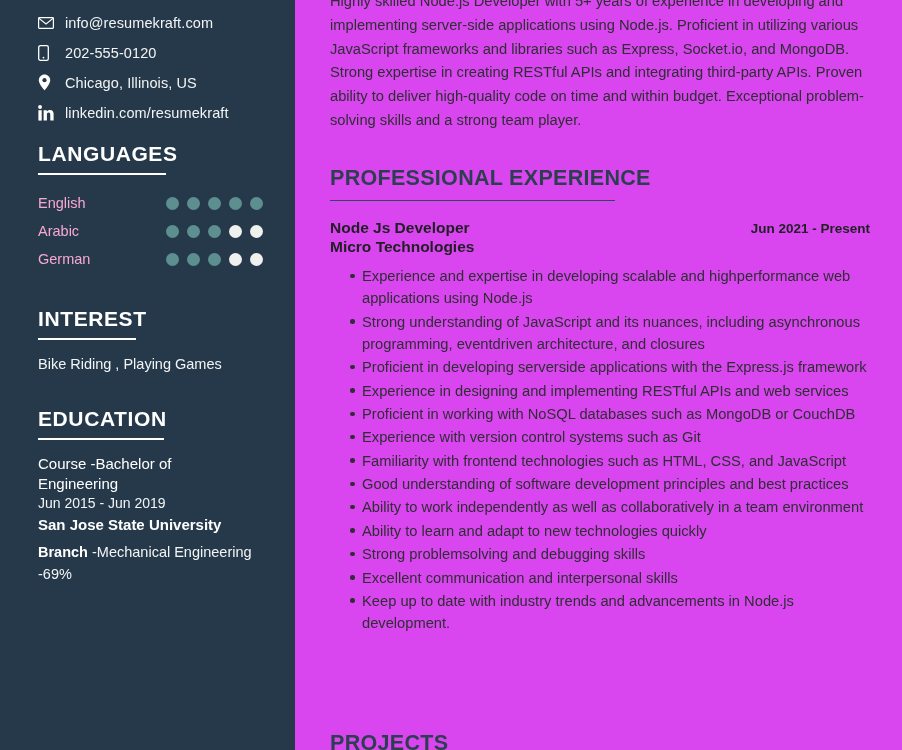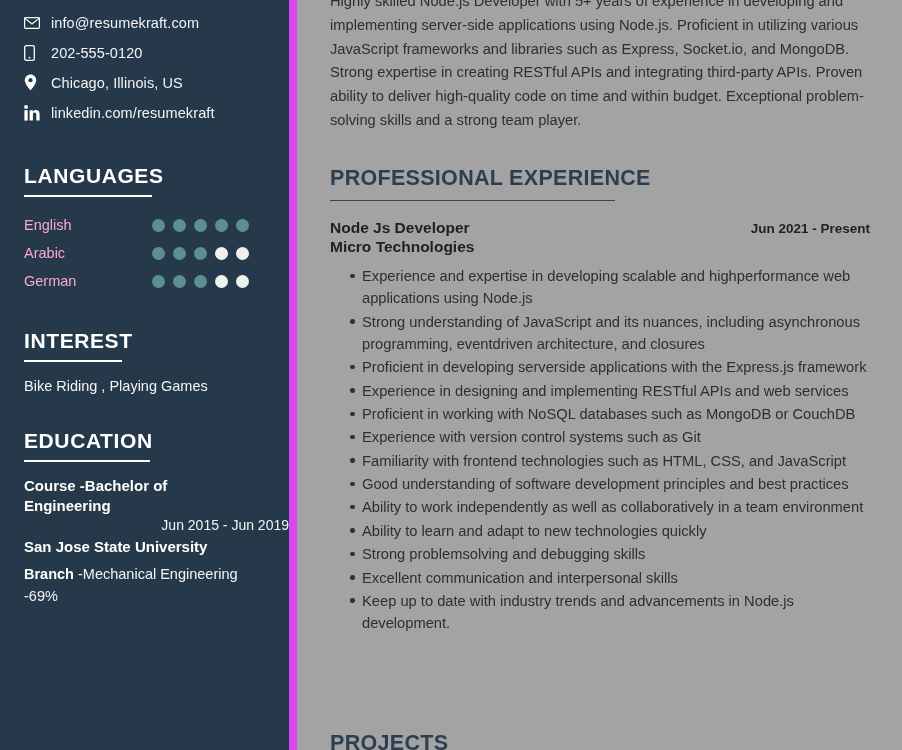--- a/index.html
+++ b/index.html
@@ -19,22 +19,22 @@
     display: flex;
     background: #ffffff;
   }
 
   
   .sidebar {
     width: 297px;
     min-width: 297px;
     height: 750px;
     background: #25394a;
-    border-right: 8px solid #d946ef;
-    padding: 0 0 0 24px;
+    border-right: 2px solid #d946ef;
+    padding: 0 0 0 38px;
     color: #ffffff;
     position: relative;
   }
 
   .contact-list {
     list-style: none;
     padding-top: 8px;
   }
   .contact-item {
     display: flex;
@@ -51,21 +51,21 @@
     margin-right: 8px;
   }
   .contact-icon svg { display: block; fill: #ffffff; }
   .contact-text {
     font-size: 14.5px;
     color: #f2f4f5;
     letter-spacing: 0.1px;
     white-space: nowrap;
   }
 
-  .side-section { margin-top: 38px; }
+  .side-section { margin-top: 16px; }
   .side-section.interest-sec { margin-top: 35px; }
   .side-section.education-sec { margin-top: 33px; }
 
   .side-heading {
     font-size: 21px;
     font-weight: bold;
     letter-spacing: 0.6px;
     color: #ffffff;
     line-height: 1.05;
   }
@@ -100,30 +100,29 @@
   .dot.filled { background: #5d8f91; }
 
   .interest-text {
     font-size: 14.5px;
     color: #f2f4f5;
     line-height: 1.45;
   }
 
   .edu-course {
     font-size: 15px;
-    font-weight: bold;
+    font-weight: normal;
     color: #ffffff;
     line-height: 1.3;
     max-width: 200px;
   }
   .edu-dates {
     font-size: 14px;
     color: #f2f4f5;
     line-height: 1.5;
-    text-align: right;
   }
   .edu-school {
     font-size: 15px;
     font-weight: bold;
     color: #ffffff;
     line-height: 1.5;
   }
   .edu-branch {
     font-size: 14.5px;
     color: #f2f4f5;
@@ -131,21 +130,21 @@
     margin-top: 4px;
     max-width: 240px;
   }
   .edu-branch b { color: #ffffff; font-weight: bold; }
 
   
   .main {
     flex: 1;
     height: 750px;
     padding: 0 32px 0 33px;
-    background: #a3a3a3;
+    background: #d946ef;
     position: relative;
     overflow: hidden;
   }
 
   .summary {
     font-size: 14.7px;
     line-height: 1.62;
     color: #2e2e33;
     margin-top: -10px;
   }

